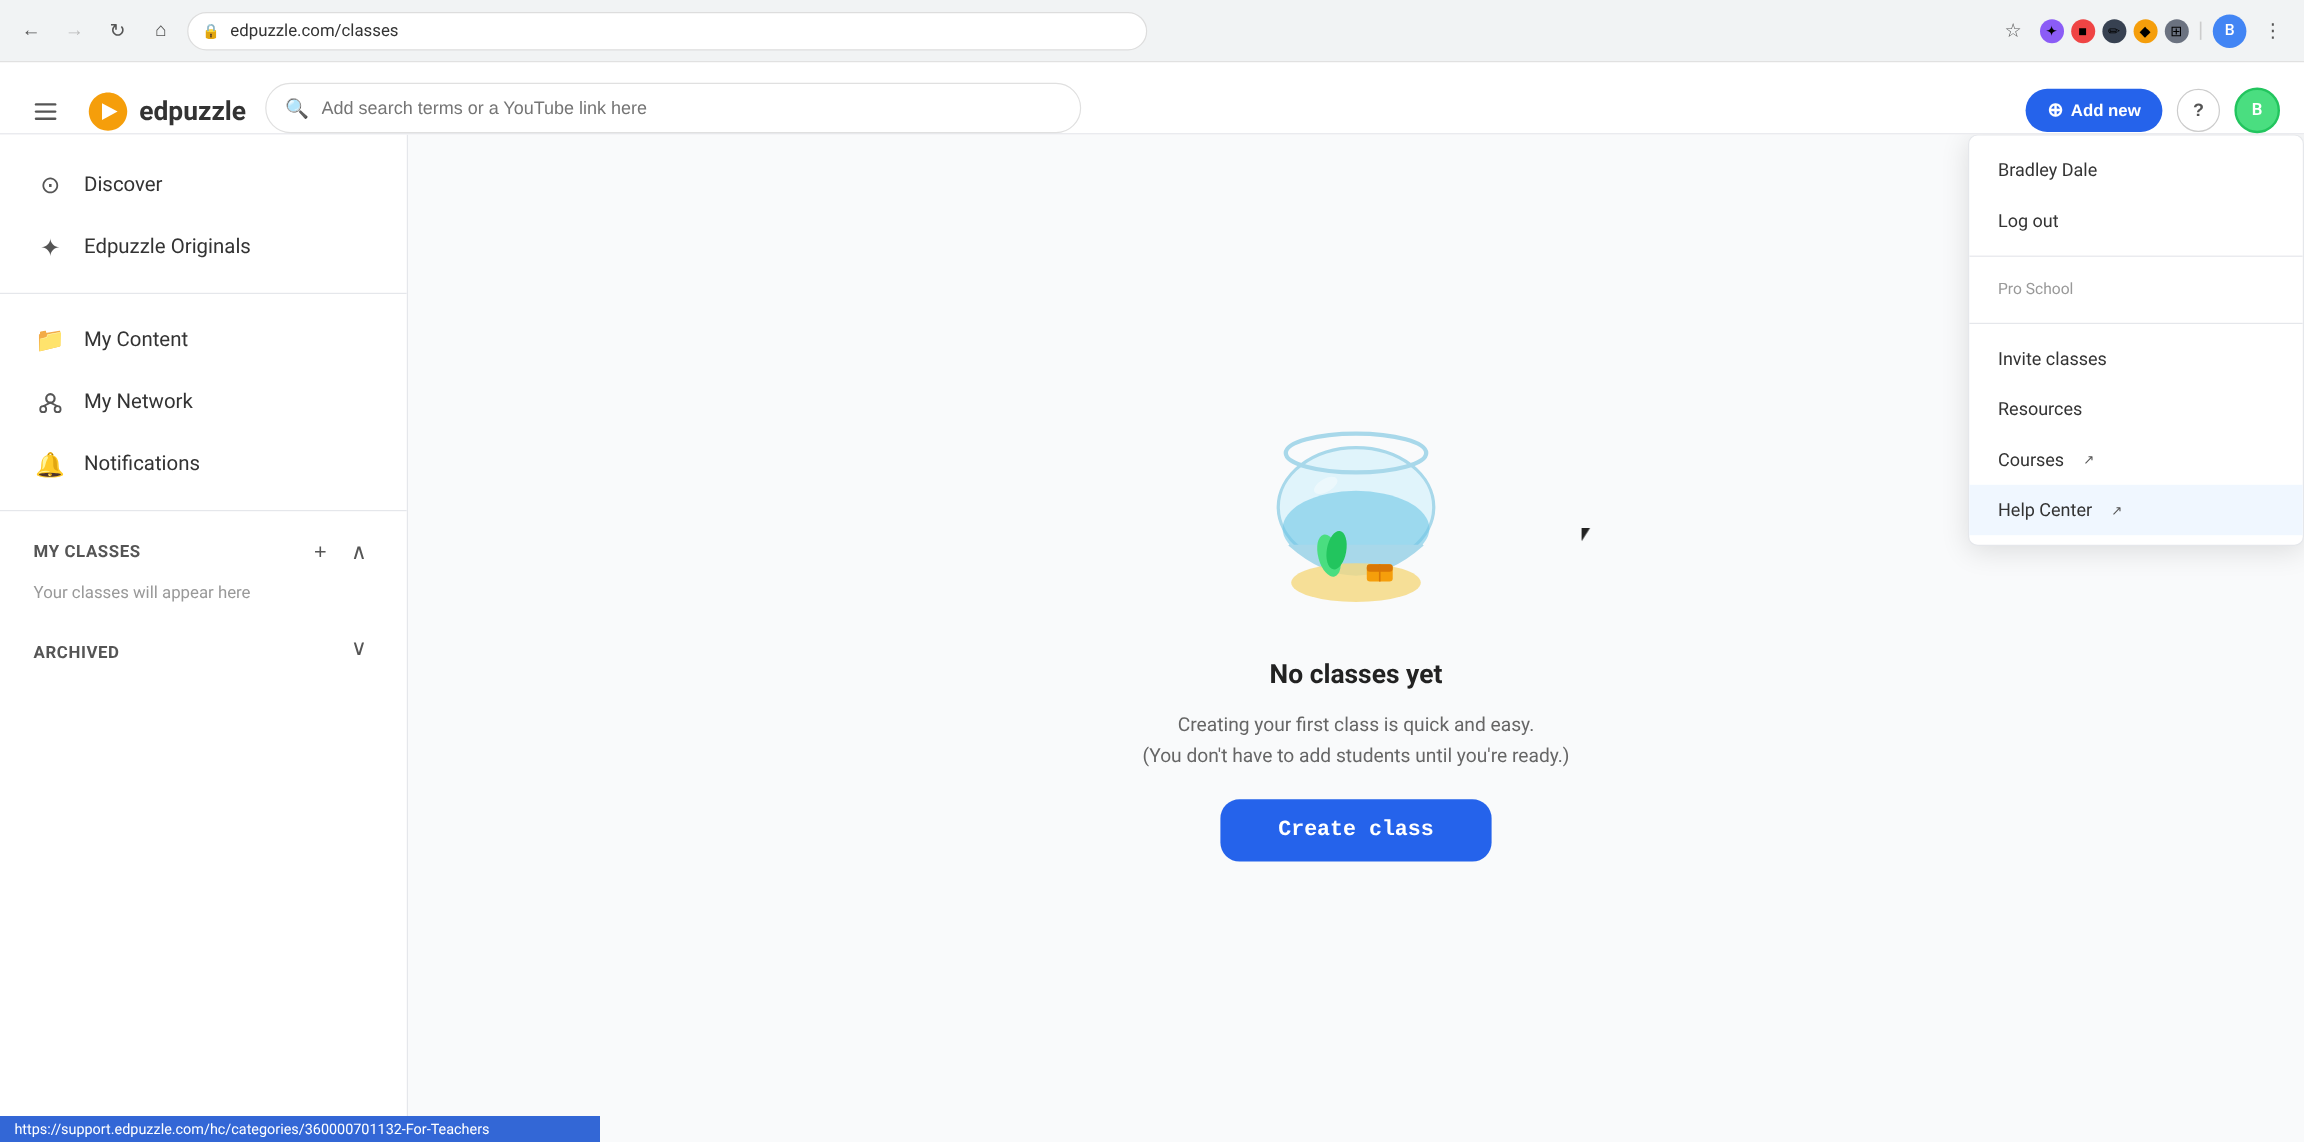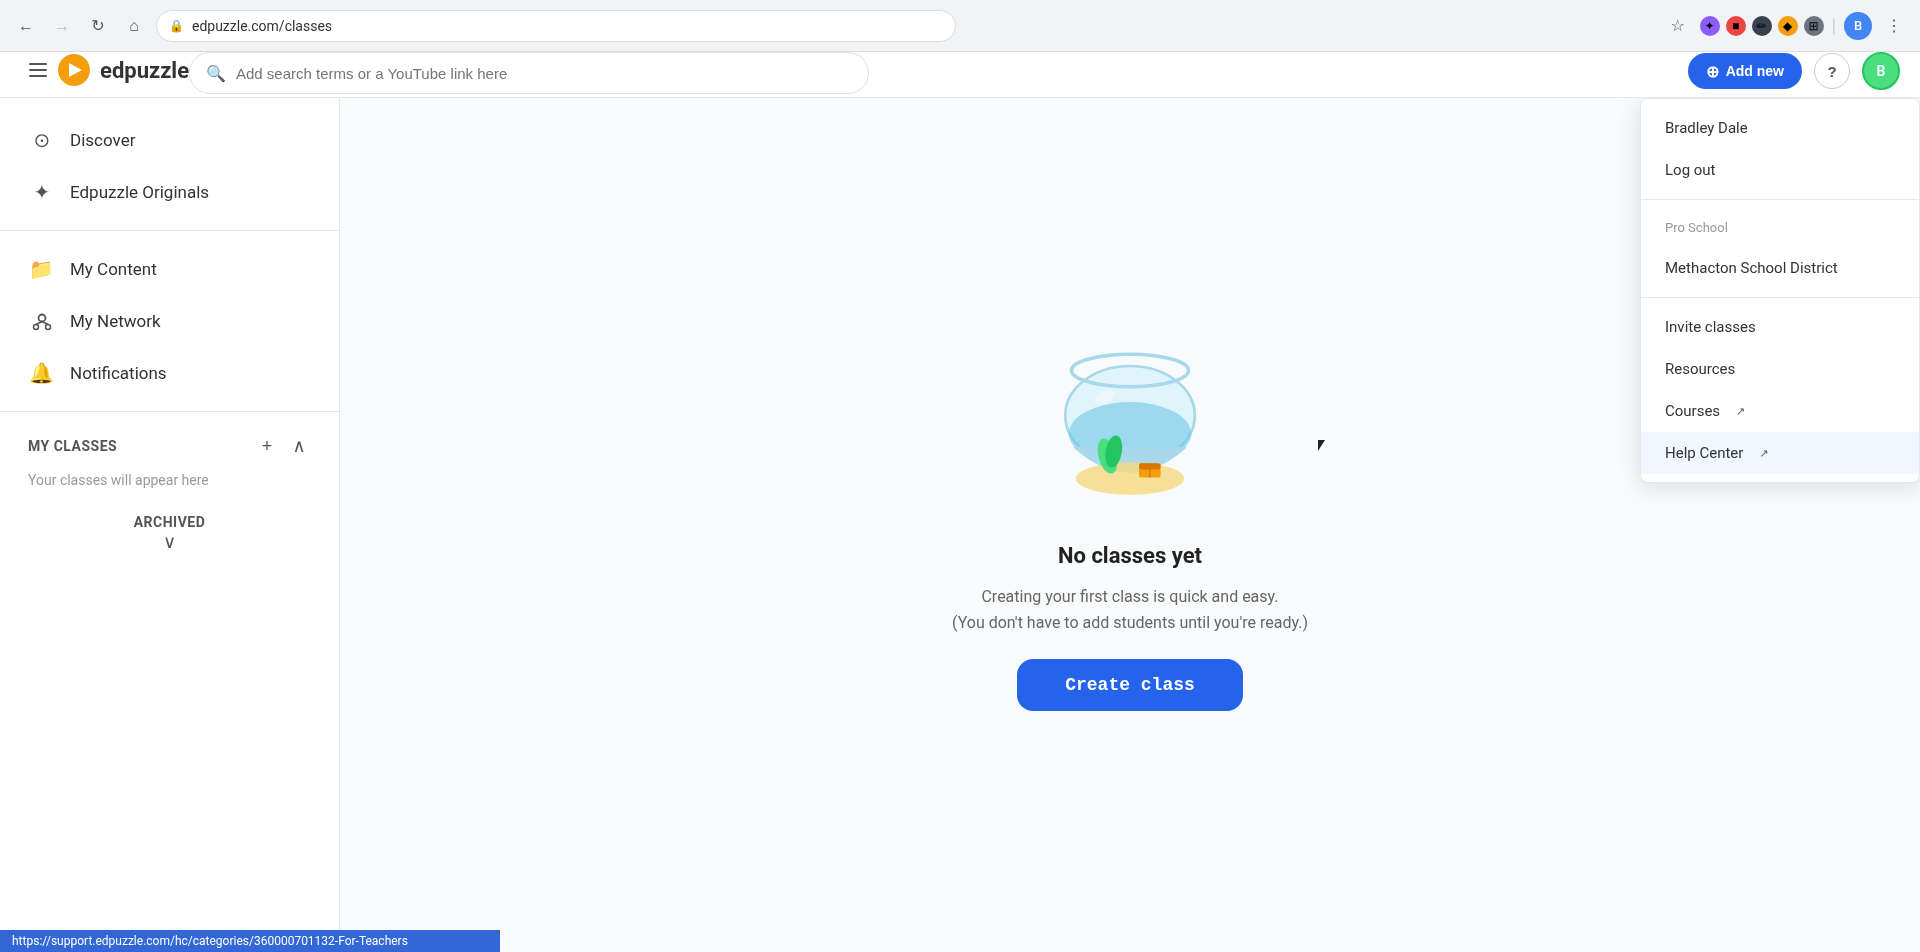--- a/index.html
+++ b/index.html
@@ -66,26 +66,27 @@
 
     
     .app-container {
       display: flex;
       flex-direction: column;
       height: calc(952px - 52px);
     }
 
     
     .app-header {
-      height: 46px;
+      height: 60px;
       background: #fff;
       border-bottom: 1px solid #e5e7eb;
       display: flex;
-      align-items: flex-start;
+      align-items: flex-end;
       padding: 0 20px;
+      gap: 16px;
       z-index: 10;
     }
     .hamburger-btn {
       width: 36px; height: 36px;
       border: none; background: transparent; cursor: pointer;
       display: flex; align-items: center; justify-content: center;
       border-radius: 4px;
     }
     .hamburger-icon { display: flex; flex-direction: column; gap: 4px; }
     .hamburger-icon span { width: 18px; height: 2px; background: #555; border-radius: 1px; display: block; }
@@ -198,26 +199,25 @@
     .sidebar-section-btn {
       background: transparent; border: none; cursor: pointer;
       font-size: 18px; color: #555; display: flex; align-items: center; justify-content: center;
       width: 24px; height: 24px;
     }
     .sidebar-empty-text {
       padding: 4px 28px 16px;
       font-size: 14px; color: #999;
     }
     .archived-header {
-      display: flex; align-items: center; justify-content: space-between;
+      display: flex; align-items: flex-end; justify-content: space-between;
       padding: 10px 28px;
       font-size: 14px; font-weight: 700; color: #555;
       letter-spacing: 0.5px;
       cursor: pointer;
-      flex-direction: column;
     }
 
     
     .main-content {
       flex: 1;
       display: flex;
       align-items: center;
       justify-content: center;
       background: #f9fafb;
       position: relative;
@@ -480,21 +480,20 @@
 
       <div class="dropdown-menu" style="top: 0; right: 0; position: absolute;">
 
         <div class="dropdown-section">
           <div class="dropdown-item">Bradley Dale</div>
           <div class="dropdown-item">Log out</div>
         </div>
 
         <div class="dropdown-section">
           <div class="dropdown-item muted">Pro School</div>
-          <div class="dropdown-item">Methacton School District</div>
         </div>
 
         <div class="dropdown-section">
           <div class="dropdown-item">Invite classes</div>
           <div class="dropdown-item">Resources</div>
           <div class="dropdown-item">
             <span class="ext-link">
               <span>Courses</span>
               <span class="ext-arrow">↗</span>
             </span>

